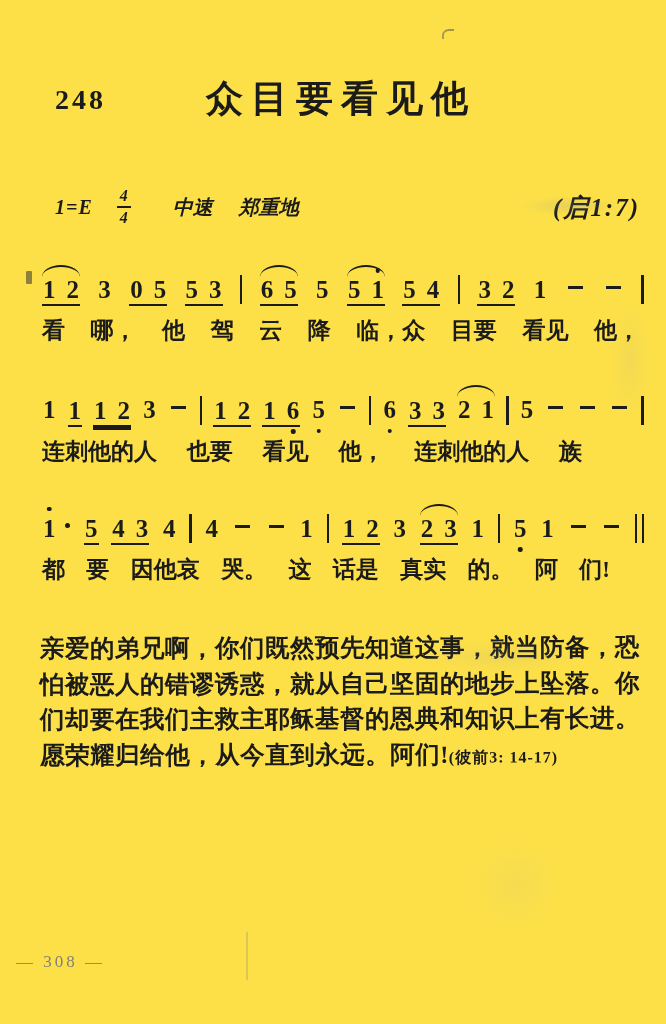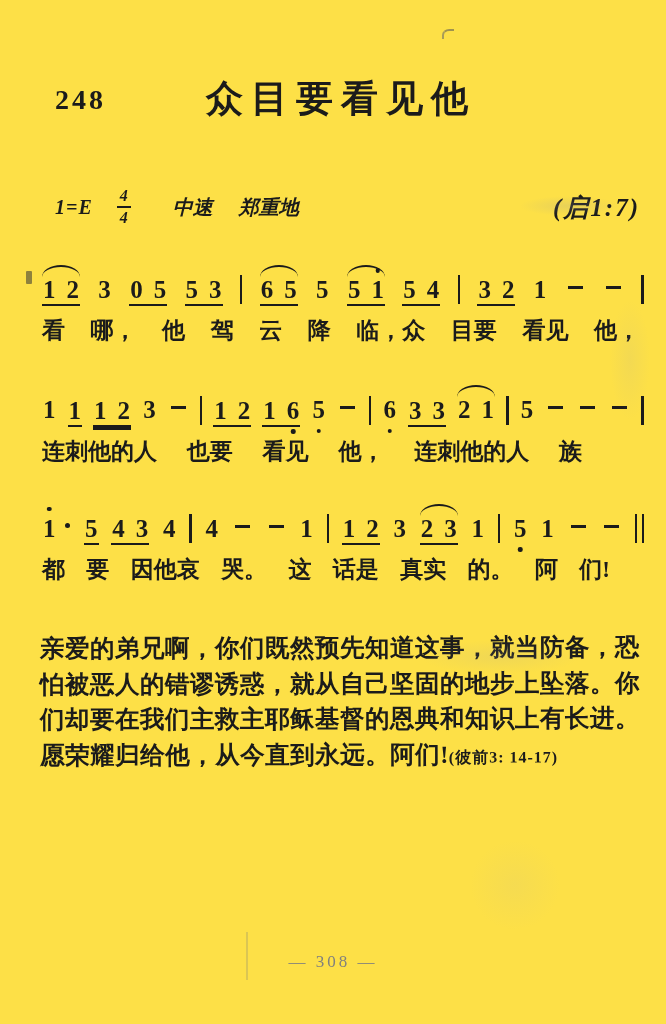--- a/index.html
+++ b/index.html
@@ -41,21 +41,21 @@
   .dash{width:15px;height:3px;background:#1b1b1b;margin:0 2px 13px;}
   .adot{width:5px;height:5px;background:#1b1b1b;border-radius:50%;margin:0 0 13px -5px;}
   .lrow{display:flex;justify-content:space-between;margin-top:11px;font-size:23px;font-weight:700;line-height:1.2;}
   .lrow.l1{padding-right:4px;}
   .lrow.l2{padding-right:62px;}
   .lrow.l3{padding-right:34px;}
   
   .scripture{margin:46px 24px 0 40px;font-size:24.5px;font-weight:700;line-height:35.5px;letter-spacing:0.5px;transform:rotate(-0.15deg);}
   .scripture .ref{font-size:16px;letter-spacing:1px;}
   
-  .pageno{position:absolute;left:0;right:0;top:952px;text-align:center;font-size:17px;color:#80807e;letter-spacing:3px;}
+  .pageno{position:absolute;left:16px;right:0;top:952px;text-align:left;font-size:17px;color:#80807e;letter-spacing:3px;}
   
   .art{position:absolute;pointer-events:none;}
   .a1{left:442px;top:29px;width:10px;height:8px;border-top:2px solid #555;border-left:2px solid #666;border-radius:60% 0 0 0;opacity:.55;}
   .a2{left:520px;top:196px;width:100px;height:20px;background:radial-gradient(closest-side,#9a9a96,transparent);opacity:.22;}
   .a3{left:420px;top:640px;width:160px;height:34px;background:radial-gradient(closest-side,#a5a5a0,transparent);opacity:.15;}
   .a4{left:246px;top:932px;width:2px;height:48px;background:#777;opacity:.25;}
   .a5{left:26px;top:271px;width:6px;height:13px;background:#333;opacity:.55;border-radius:1px;}
   .a6{left:610px;top:300px;width:40px;height:120px;background:radial-gradient(closest-side,#a8a8a3,transparent);opacity:.12;}
   .a7{left:470px;top:840px;width:90px;height:90px;background:radial-gradient(closest-side,#b0b0aa,transparent);opacity:.10;}
 </style>

